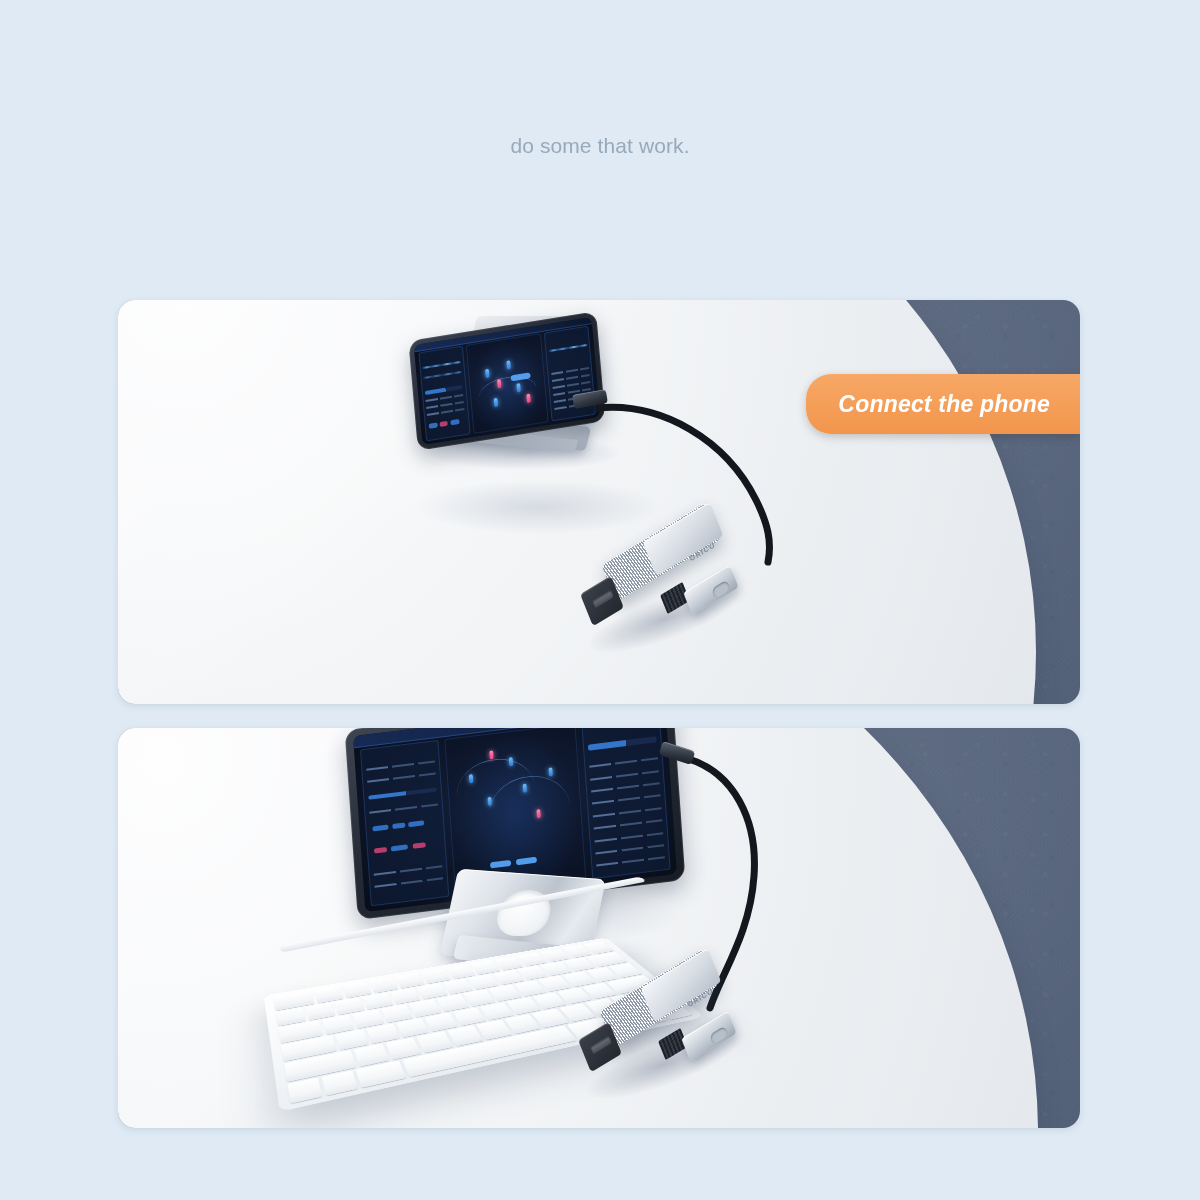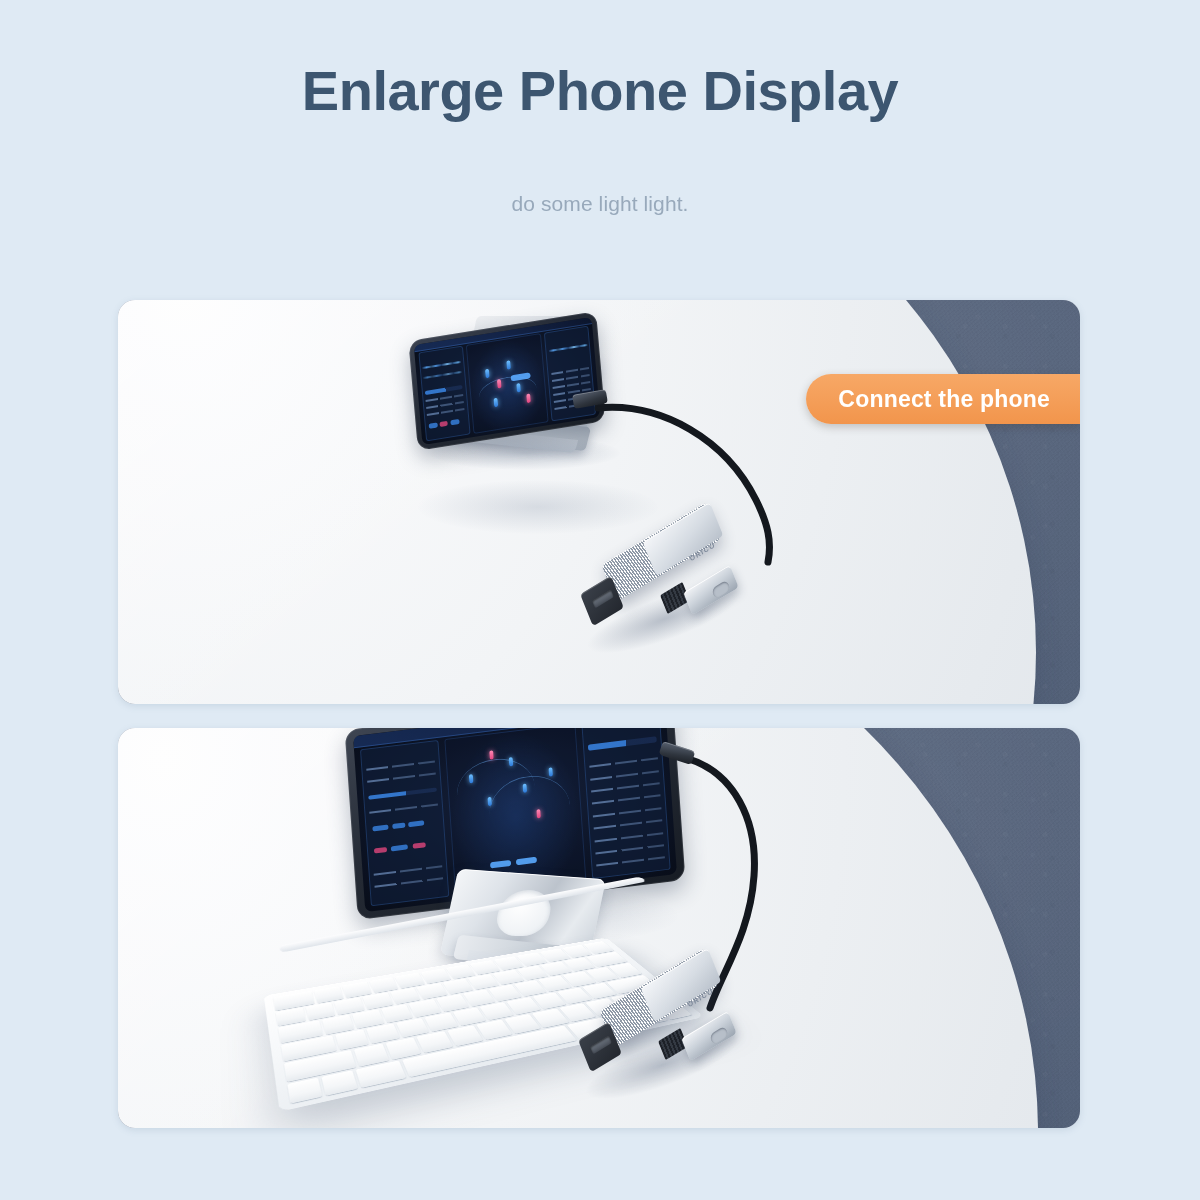--- a/index.html
+++ b/index.html
@@ -93,33 +93,34 @@
     background: linear-gradient(140deg, rgba(255,255,255,0.85) 0%, rgba(255,255,255,0) 46%);
     pointer-events: none;
   }
   #panel-phone .table-sheen { left: -300px; top: -218px; width: 1218px; height: 1140px; }
   #panel-ipad  .table-sheen { left: -330px; top: -180px; width: 1250px; height: 1170px; }
 
   
   .badge {
     position: absolute;
     right: 0;
-    height: 50px;
+    height: 60px;
     padding: 0 30px 0 32px;
     display: flex;
     align-items: center;
     justify-content: center;
     background: linear-gradient(180deg, #f7a866 0%, #f2954c 100%);
     border-radius: 25px 0 0 25px;
     color: #ffffff;
     font-size: 23px;
     font-weight: 700;
     letter-spacing: 0.2px;
     white-space: nowrap;
     box-shadow: 0 3px 9px rgba(60, 50, 40, 0.25);
+    font-style: italic;
   }
   #panel-phone .badge { top: 74px; }
   #panel-ipad  .badge { top: 76px; }
 
   
 
   
   .stand { position: absolute; }
   .stand .plate-back {
     position: absolute; left: 36px; top: 0; width: 104px; height: 50px;
@@ -374,24 +375,23 @@
   .soft-shadow {
     position: absolute;
     border-radius: 50%;
     background: radial-gradient(ellipse at center, rgba(70,90,120,0.17) 0%, rgba(70,90,120,0) 72%);
   }
 </style>
 </head>
 <body>
 
 <div class="header">
-  <h1 class="page-title">Enlarge Phone Display</h1>
   <p class="page-subtitle">
     <br>
-    <span>do some light light.</span>
+    <span>do some that work.</span>
   </p>
 </div>
 
 <div class="panel" id="panel-phone">
 
   <div class="backdrop"></div>
   <div class="table-top"></div>
   <div class="table-sheen"></div>
 
   <div class="soft-shadow" style="left:300px; top:180px; width:240px; height:54px;"></div>

